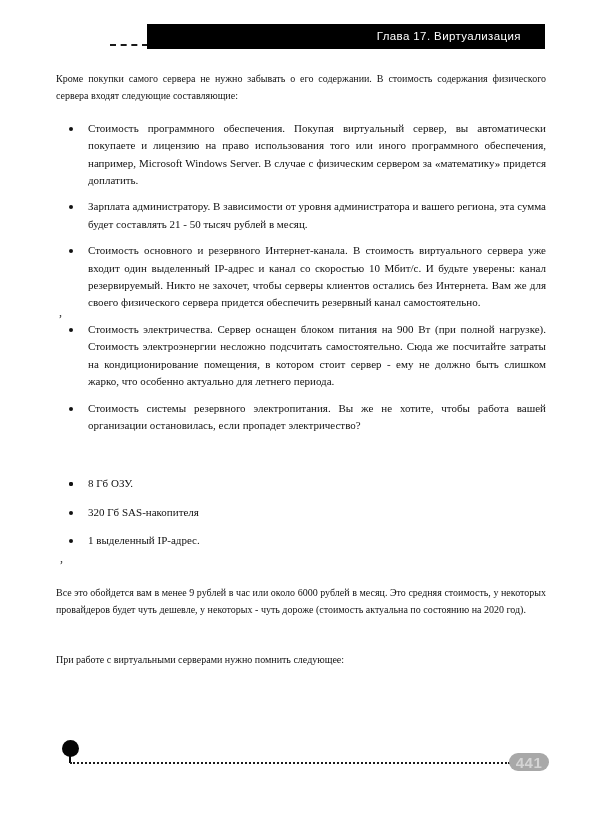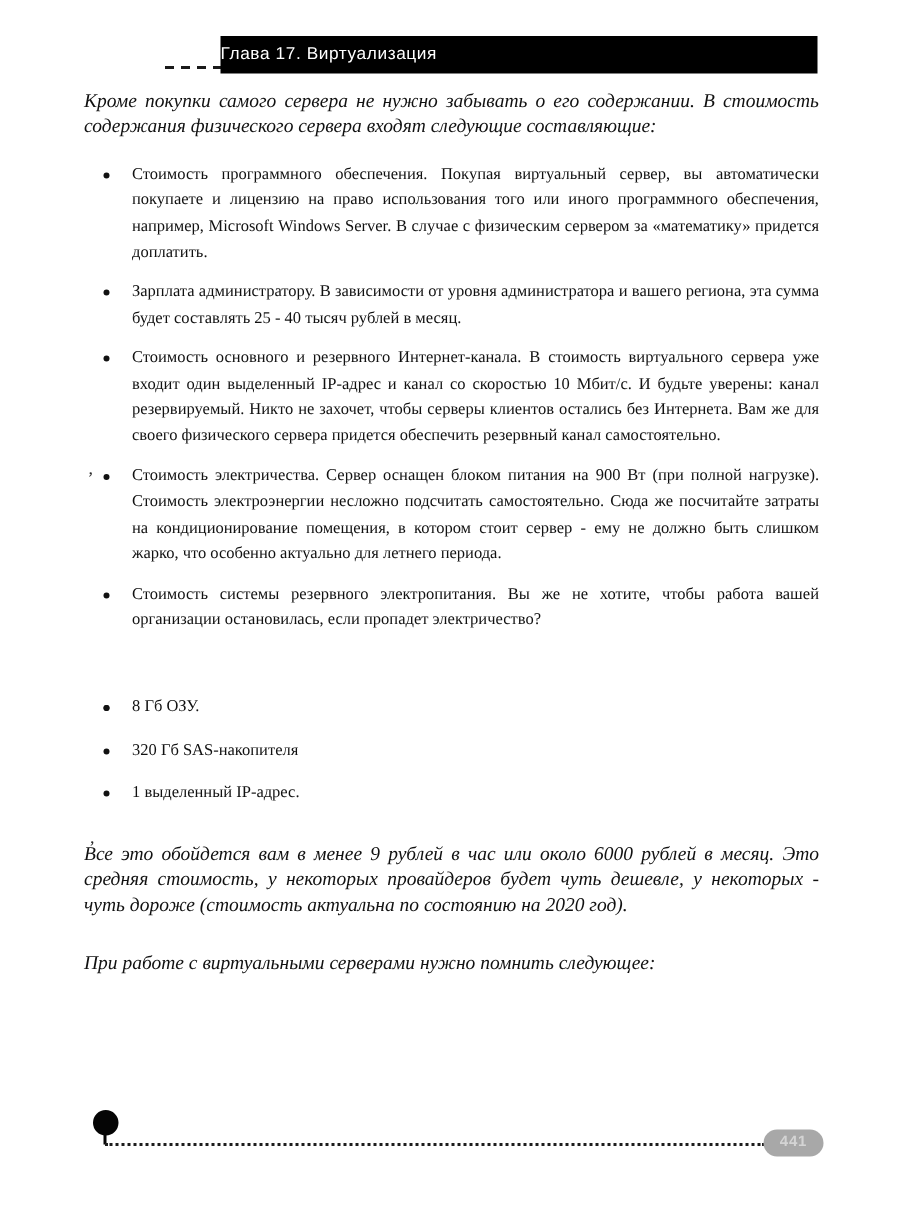--- a/index.html
+++ b/index.html
@@ -44,48 +44,47 @@
   }
   .header-bar {
     position: absolute;
     left: 147px;
     top: 0;
     width: 398px;
     height: 25px;
     background: #000000;
     display: flex;
     align-items: center;
-    justify-content: flex-start;
+    justify-content: flex-end;
     box-sizing: border-box;
     padding-right: 24px;
   }
   .header-bar-title {
     color: #ffffff;
     font-family: "Liberation Sans", "DejaVu Sans", sans-serif;
     font-size: 11.5px;
     letter-spacing: 0.4px;
     white-space: nowrap;
     line-height: 1;
   }
 
   
   .content {
     position: absolute;
     left: 56px;
     top: 58px;
     width: 490px;
   }
   p.para {
-    margin: 0 0 7px 0;
-    font-size: 13px;
+    margin: 12px 0 7px 0;
+    font-size: 10px;
     line-height: 17.4px;
     text-align: justify;
     text-justify: inter-word;
     hyphens: manual;
-    font-style: italic;
   }
   p.para:last-child { margin-bottom: 0; }
 
   ul.bullets {
     list-style: none;
     margin: 0;
     padding: 0;
   }
   ul.bullets > li {
     position: relative;
@@ -167,21 +166,21 @@
     width: 40px;
     height: 18px;
     border-radius: 9px;
     background: #a8a8a8;
     display: flex;
     align-items: center;
     justify-content: center;
   }
   .footer-page-badge span {
     font-family: "Liberation Sans", "DejaVu Sans", sans-serif;
-    font-size: 10px;
+    font-size: 15px;
     font-weight: bold;
     color: #d4d4d4;
     letter-spacing: 0.5px;
     line-height: 1;
   }
 </style>
 </head>
 <body>
 
 <div class="page">
@@ -199,21 +198,21 @@
 
     <div class="block-gap-sm"></div>
 
     <ul class="bullets">
       <li>
         <span class="dot"></span>
         <span>Стоимость программного обеспечения. Покупая виртуальный сервер, вы автоматически покупаете и лицензию на право использования того или иного программного обеспечения, например, Microsoft Windows Server. В случае с физическим сервером за «математику» придется доплатить.</span>
       </li>
       <li>
         <span class="dot"></span>
-        <span>Зарплата администратору. В зависимости от уровня администратора и вашего региона, эта сумма будет составлять 25 - 40 тысяч рублей в месяц.</span>
+        <span>Зарплата администратору. В зависимости от уровня администратора и вашего региона, эта сумма будет составлять 21 - 50 тысяч рублей в месяц.</span>
       </li>
       <li>
         <span class="dot"></span>
         <span>Стоимость основного и резервного Интернет-канала. В стоимость виртуального сервера уже входит один выделенный IP-адрес и канал со скоростью 10 Мбит/с. И будьте уверены: канал резервируемый. Никто не захочет, чтобы серверы клиентов остались без Интернета. Вам же для своего физического сервера придется обеспечить резервный канал самостоятельно.</span>
       </li>
       <li>
         <span class="dot"></span>
         <span>Стоимость электричества. Сервер оснащен блоком питания на 900 Вт (при полной нагрузке). Стоимость электроэнергии несложно подсчитать самостоятельно. Сюда же посчитайте затраты на кондиционирование помещения, в котором стоит сервер - ему не должно быть слишком жарко, что особенно актуально для летнего периода.</span>
       </li>
       <li>

